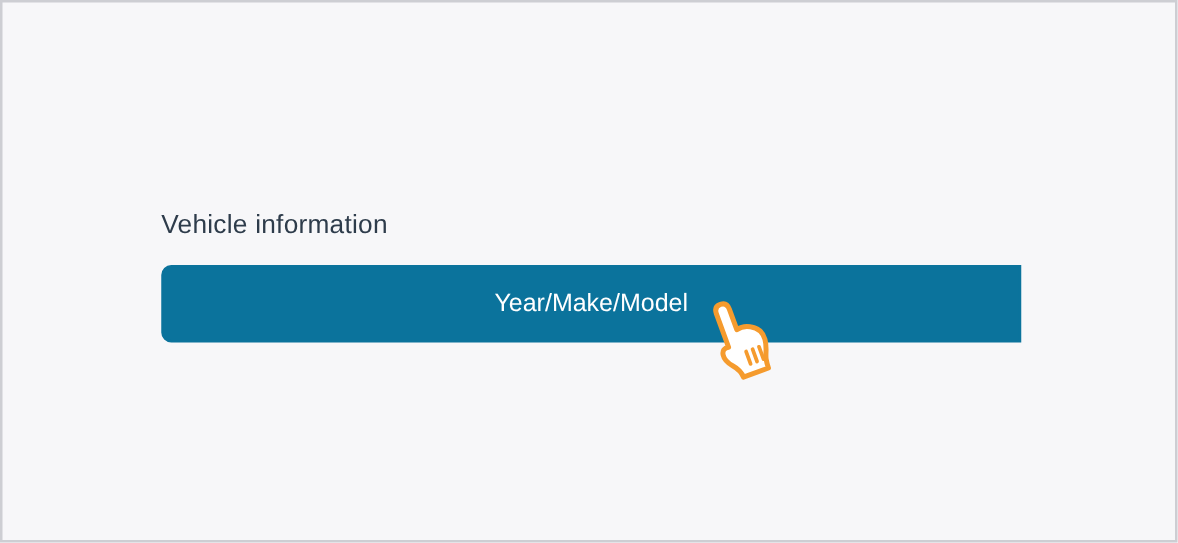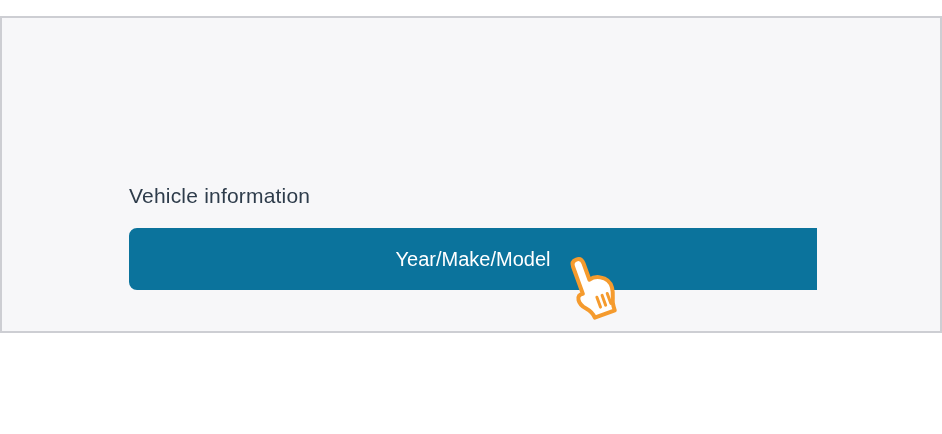--- a/index.html
+++ b/index.html
@@ -3,26 +3,25 @@
 <meta charset="utf-8">
 <style>
   html, body {
     margin: 0;
     padding: 0;
     font-family: "Liberation Sans", sans-serif;
   }
   .page {
     position: relative;
     width: 942px;
-    height: 317px;
+    height: 434px;
     box-sizing: border-box;
     background: var(--page-bg, #f7f7f9);
     border: 2px solid var(--page-border, #cdced3);
     overflow: hidden;
-    margin-top: 16px;
   }
   .section-title {
     position: absolute;
     left: 127px;
     top: 164px;
     font-size: 21px;
     line-height: 28px;
     color: var(--title-text, #2e3c4b);
     letter-spacing: 0.2px;
   }

